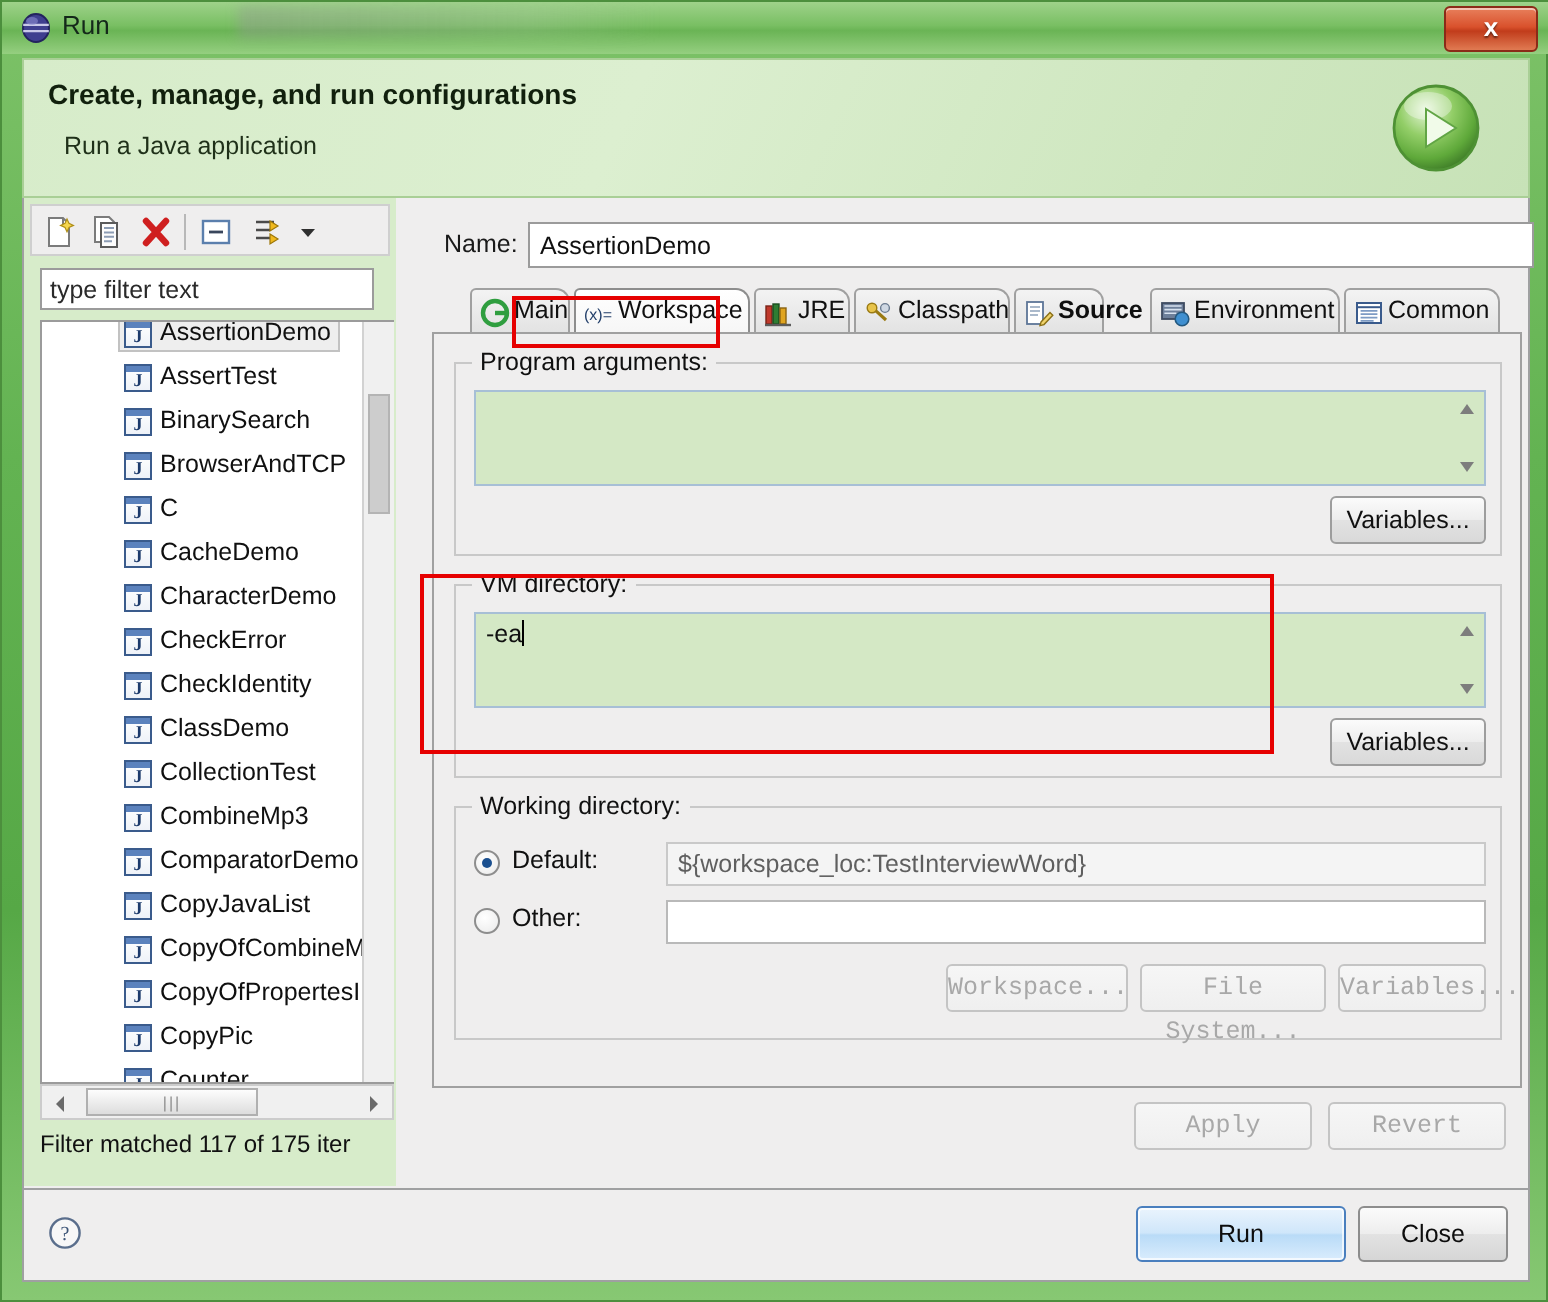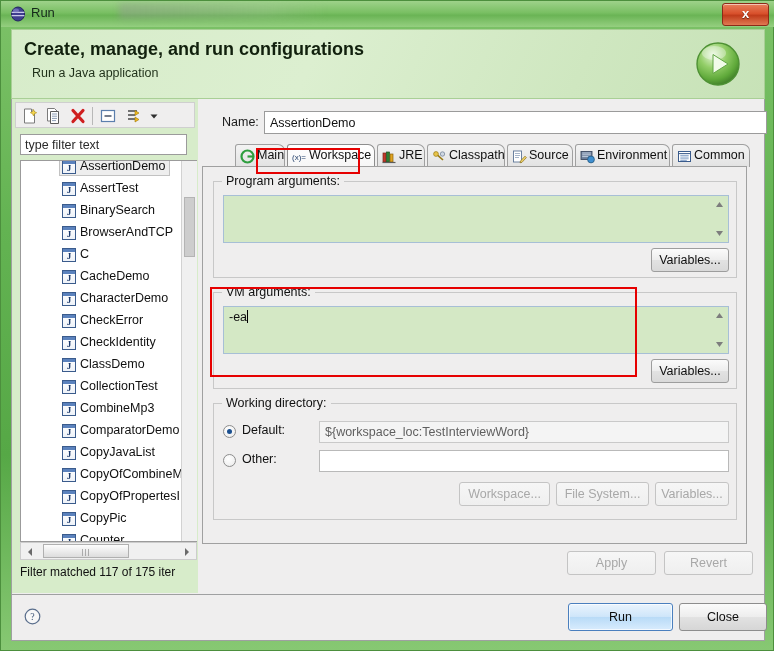--- a/index.html
+++ b/index.html
@@ -73,21 +73,21 @@
     position: absolute;
     left: 10px; top: 28px;
     width: 754px; height: 70px;
     background: linear-gradient(115deg,#d7ecca 0%,#dcefd0 40%,#cfe7c0 75%,#c7e2b7 100%);
     border: 1px solid #a9cf96;
     box-sizing: border-box;
   }
   .header-title {
     position: absolute;
     left: 12px; top: 9px;
-    font-size: 18px;
+    font-size: 14px;
     font-weight: bold;
     color: #11200d;
   }
   .header-sub {
     position: absolute;
     left: 20px; top: 36px;
     font-size: 12.5px;
     color: #1f3019;
   }
   .run-orb {
@@ -337,21 +337,21 @@
     position: absolute;
     left: 255px; top: 147px;
     width: 104px; height: 26px;
     border: 2px solid #e60000;
     box-sizing: border-box;
     pointer-events: none;
   }
   
   .tab-body {
     position: absolute;
-    left: 4px; top: 67px;
+    left: 18px; top: 67px;
     width: 545px; height: 378px;
     background: #efeeee;
     border: 1px solid #a0a0a0;
     box-sizing: border-box;
   }
   .group {
     position: absolute;
     box-sizing: border-box;
     border: 1px solid #c8c8c8;
   }
@@ -394,20 +394,21 @@
     color: #101010;
     text-align: center;
     line-height: 22px;
     cursor: pointer;
   }
   .btn.disabled {
     color: #a8a8a8;
     border-color: #c4c4c4;
     background: linear-gradient(180deg,#f6f6f6,#efefef);
     cursor: default;
+    font-family: Liberation Mono, monospace;
   }
   .radio {
     position: absolute;
     width: 13px; height: 13px;
     border-radius: 50%;
     border: 1px solid #8d8d8d;
     background: radial-gradient(circle at 40% 35%, #ffffff 0%, #f0f0f0 70%, #dedede 100%);
     box-sizing: border-box;
     cursor: pointer;
   }
@@ -465,21 +466,21 @@
     box-shadow: inset 0 0 0 1px rgba(255,255,255,.7);
     font-size: 12.5px;
     text-align: center;
     line-height: 26px;
     color: #0d0d0d;
     cursor: pointer;
   }
   .close-dlg-btn {
     position: absolute;
     left: 667px; top: 8px;
-    width: 88px; height: 28px;
+    width: 75px; height: 28px;
     box-sizing: border-box;
     border: 1px solid #8d8d8d;
     border-radius: 3px;
     background: linear-gradient(180deg,#fbfbfb 0%,#ededed 50%,#e2e2e2 51%,#d6d6d6 100%);
     font-size: 12.5px;
     text-align: center;
     line-height: 26px;
     color: #0d0d0d;
     cursor: pointer;
   }
@@ -659,21 +660,21 @@
               <rect x="1" y="4" width="3" height="9" fill="#c0392b" stroke="#7b2318" stroke-width=".7"></rect>
               <rect x="4.5" y="3" width="3" height="10" fill="#2e7d32" stroke="#1b4d1f" stroke-width=".7"></rect>
               <rect x="8" y="5" width="3" height="8" fill="#e0a41f" stroke="#8a6310" stroke-width=".7"></rect>
               <path d="M0.5 13.5h13" stroke="#5c5c5c" stroke-width="1.2"></path>
             </svg><span>JRE</span></div>
           <div class="tab" style="left: 192px; width: 78px;"><svg class="tab-icon" viewBox="0 0 15 15">
               <circle cx="4" cy="5" r="2.4" fill="#e8c44a" stroke="#9a7a12" stroke-width=".7"></circle>
               <path d="M5.8 6.3 L11 11" stroke="#9a7a12" stroke-width="1.6"></path>
               <circle cx="10.5" cy="5" r="2.2" fill="#cfd8e3" stroke="#6b7b90" stroke-width=".7"></circle>
             </svg><span>Classpath</span></div>
-          <div class="tab" style="left: 272px; width: 66px;"><svg class="tab-icon" viewBox="0 0 15 15">
+          <div class="tab" style="left: 272px; width: 45px; font-weight: bold;"><svg class="tab-icon" viewBox="0 0 15 15">
               <rect x="1.5" y="2" width="8" height="11" fill="#ffffff" stroke="#5d7597" stroke-width=".9"></rect>
               <path d="M3 4.5h5M3 6.5h5M3 8.5h4" stroke="#8fa2bb" stroke-width=".8"></path>
               <path d="M8.5 12 L13 7.2 L14.4 8.6 L10 13.3 L8 13.8z" fill="#f0d36b" stroke="#8a6f15" stroke-width=".7"></path>
             </svg><span>Source</span></div>
           <div class="tab" style="left: 340px; width: 95px;"><svg class="tab-icon" viewBox="0 0 15 15">
               <rect x="1" y="2.5" width="11" height="8" fill="#6d7f9a" stroke="#3d4b60" stroke-width=".9"></rect>
               <path d="M2.2 4h8.6M2.2 5.8h8.6M2.2 7.6h6" stroke="#d7e2ef" stroke-width=".8"></path>
               <circle cx="11" cy="10.5" r="3.4" fill="#3f8fd0" stroke="#23587f" stroke-width=".8"></circle>
             </svg><span>Environment</span></div>
           <div class="tab" style="left: 437px; width: 78px;"><svg class="tab-icon" viewBox="0 0 15 15">
@@ -689,21 +690,21 @@
           <div class="group-title">Program arguments:</div>
           <div class="args-area" style="left:9px; top:13px; width:506px; height:48px;"></div>
           <svg style="position:absolute;left:500px;top:16px;width:11px;height:42px" viewBox="0 0 11 42">
             <path d="M5.5 4 L9 9 L2 9 Z" fill="#7d7d7d"></path>
             <path d="M5.5 38 L2 33 L9 33 Z" fill="#7d7d7d"></path>
           </svg>
           <div class="btn" style="left:437px; top:66px; width:78px;">Variables...</div>
         </div>
 
         <div class="group" style="left:10px; top:125px; width:524px; height:97px;">
-          <div class="group-title">VM arguments:</div>
+          <div class="group-title">VM directory:</div>
           <div class="args-area" style="left:9px; top:13px; width:506px; height:48px;"><span>-ea</span><span class="caret"></span></div>
           <svg style="position:absolute;left:500px;top:16px;width:11px;height:42px" viewBox="0 0 11 42">
             <path d="M5.5 4 L9 9 L2 9 Z" fill="#7d7d7d"></path>
             <path d="M5.5 38 L2 33 L9 33 Z" fill="#7d7d7d"></path>
           </svg>
           <div class="btn" style="left:437px; top:66px; width:78px;">Variables...</div>
         </div>
 
         <div class="group" style="left:10px; top:236px; width:524px; height:117px;">
           <div class="group-title">Working directory:</div>

